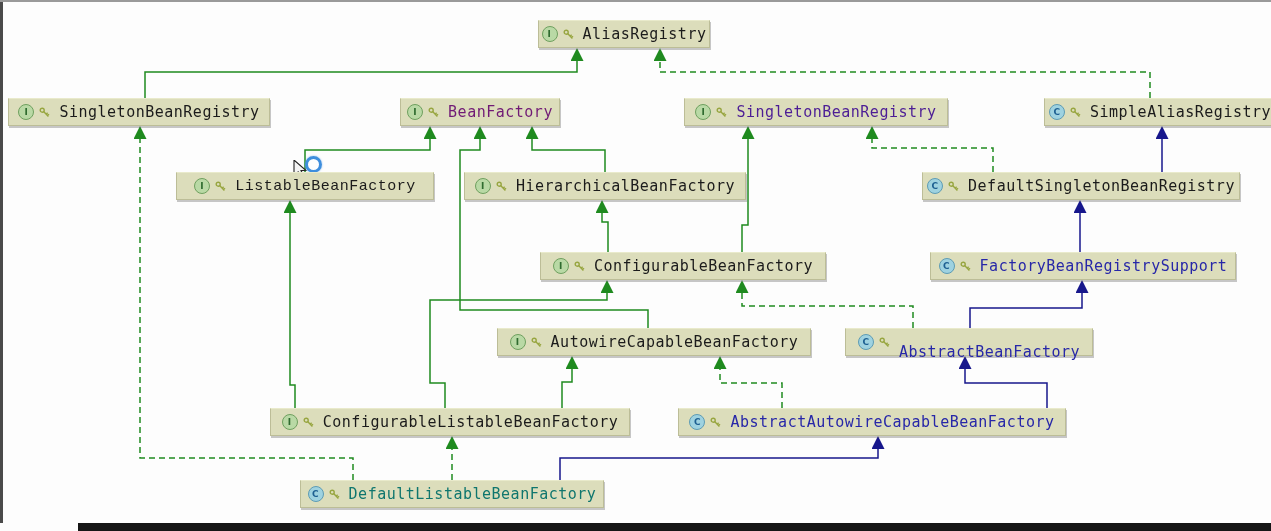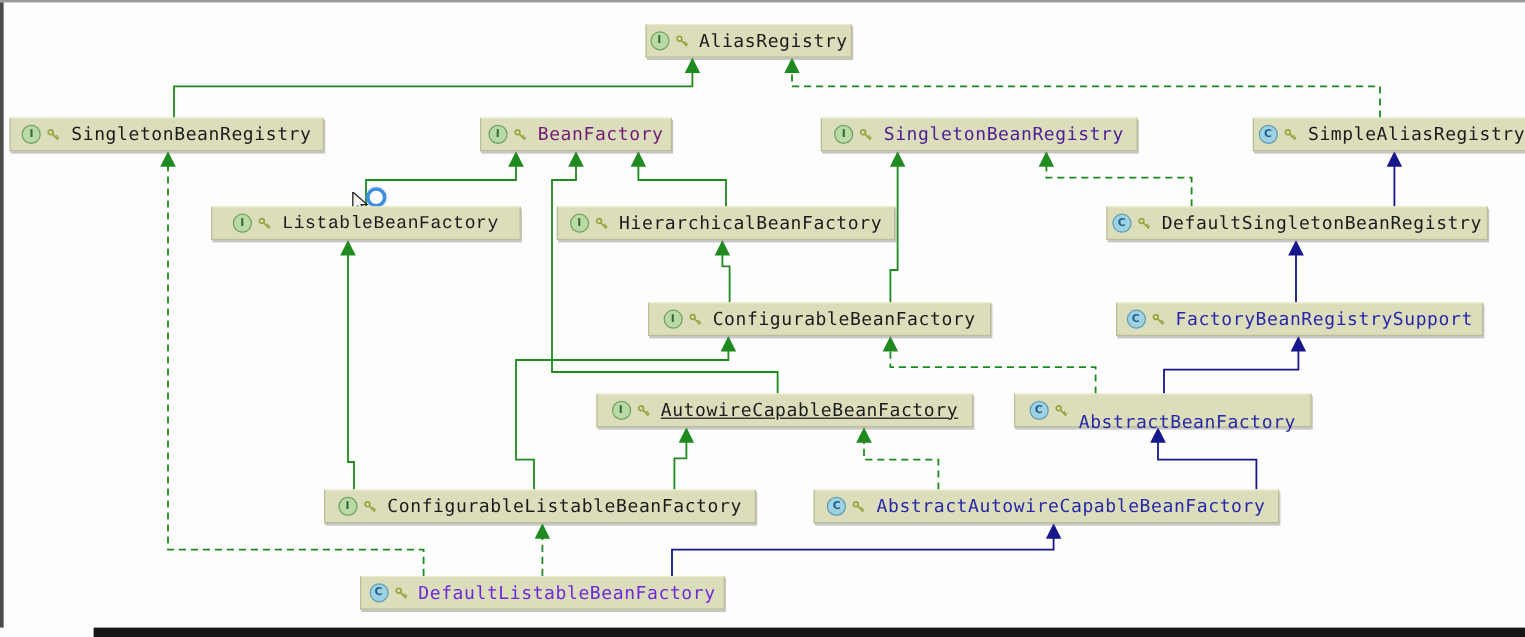--- a/index.html
+++ b/index.html
@@ -171,21 +171,21 @@
       <span class="node-label" style="color: rgb(39, 39, 168);">FactoryBeanRegistrySupport</span>
     </div>
     <div class="uml-node" style="left: 497px; top: 328px; width: 312px; background: rgb(220, 221, 187);">
       <span class="badge" style="background: rgb(185, 217, 165); border: 1px solid rgb(111, 160, 95); color: rgb(47, 107, 47);">I</span>
       <span class="key-icon">
         <svg width="11" height="11" viewBox="0 0 11 11">
           <circle cx="3.2" cy="3.2" r="2" fill="none" stroke="#97a53f" stroke-width="1.4"></circle>
           <path d="M4.6,4.6 L9.4,9.4 M7.2,7.2 L8.6,5.8 M8.6,8.6 L10,7.2" fill="none" stroke="#97a53f" stroke-width="1.4"></path>
         </svg>
       </span>
-      <span class="node-label" style="color: rgb(27, 27, 27); text-decoration: underline;">AutowireCapableBeanFactory</span>
+      <span class="node-label" style="color: rgb(27, 27, 27);">AutowireCapableBeanFactory</span>
     </div>
     <div class="uml-node" style="left: 845px; top: 328px; width: 246px; background: rgb(220, 221, 187);">
       <span class="badge" style="background: rgb(158, 210, 224); border: 1px solid rgb(94, 156, 180); color: rgb(29, 95, 145);">C</span>
       <span class="key-icon">
         <svg width="11" height="11" viewBox="0 0 11 11">
           <circle cx="3.2" cy="3.2" r="2" fill="none" stroke="#97a53f" stroke-width="1.4"></circle>
           <path d="M4.6,4.6 L9.4,9.4 M7.2,7.2 L8.6,5.8 M8.6,8.6 L10,7.2" fill="none" stroke="#97a53f" stroke-width="1.4"></path>
         </svg>
       </span>
       <span class="node-label" style="color: rgb(39, 39, 168); margin-top: 20px;">AbstractBeanFactory</span>
@@ -211,15 +211,15 @@
       <span class="node-label" style="color: rgb(39, 39, 168);">AbstractAutowireCapableBeanFactory</span>
     </div>
     <div class="uml-node" style="left: 300px; top: 480px; width: 302px; background: rgb(220, 221, 187);">
       <span class="badge" style="background: rgb(158, 210, 224); border: 1px solid rgb(94, 156, 180); color: rgb(29, 95, 145);">C</span>
       <span class="key-icon">
         <svg width="11" height="11" viewBox="0 0 11 11">
           <circle cx="3.2" cy="3.2" r="2" fill="none" stroke="#97a53f" stroke-width="1.4"></circle>
           <path d="M4.6,4.6 L9.4,9.4 M7.2,7.2 L8.6,5.8 M8.6,8.6 L10,7.2" fill="none" stroke="#97a53f" stroke-width="1.4"></path>
         </svg>
       </span>
-      <span class="node-label" style="color: #6d28d9;">DefaultListableBeanFactory</span>
+      <span class="node-label" style="color: #0f766e;">DefaultListableBeanFactory</span>
     </div>
   </div>
 
 </body></html>

